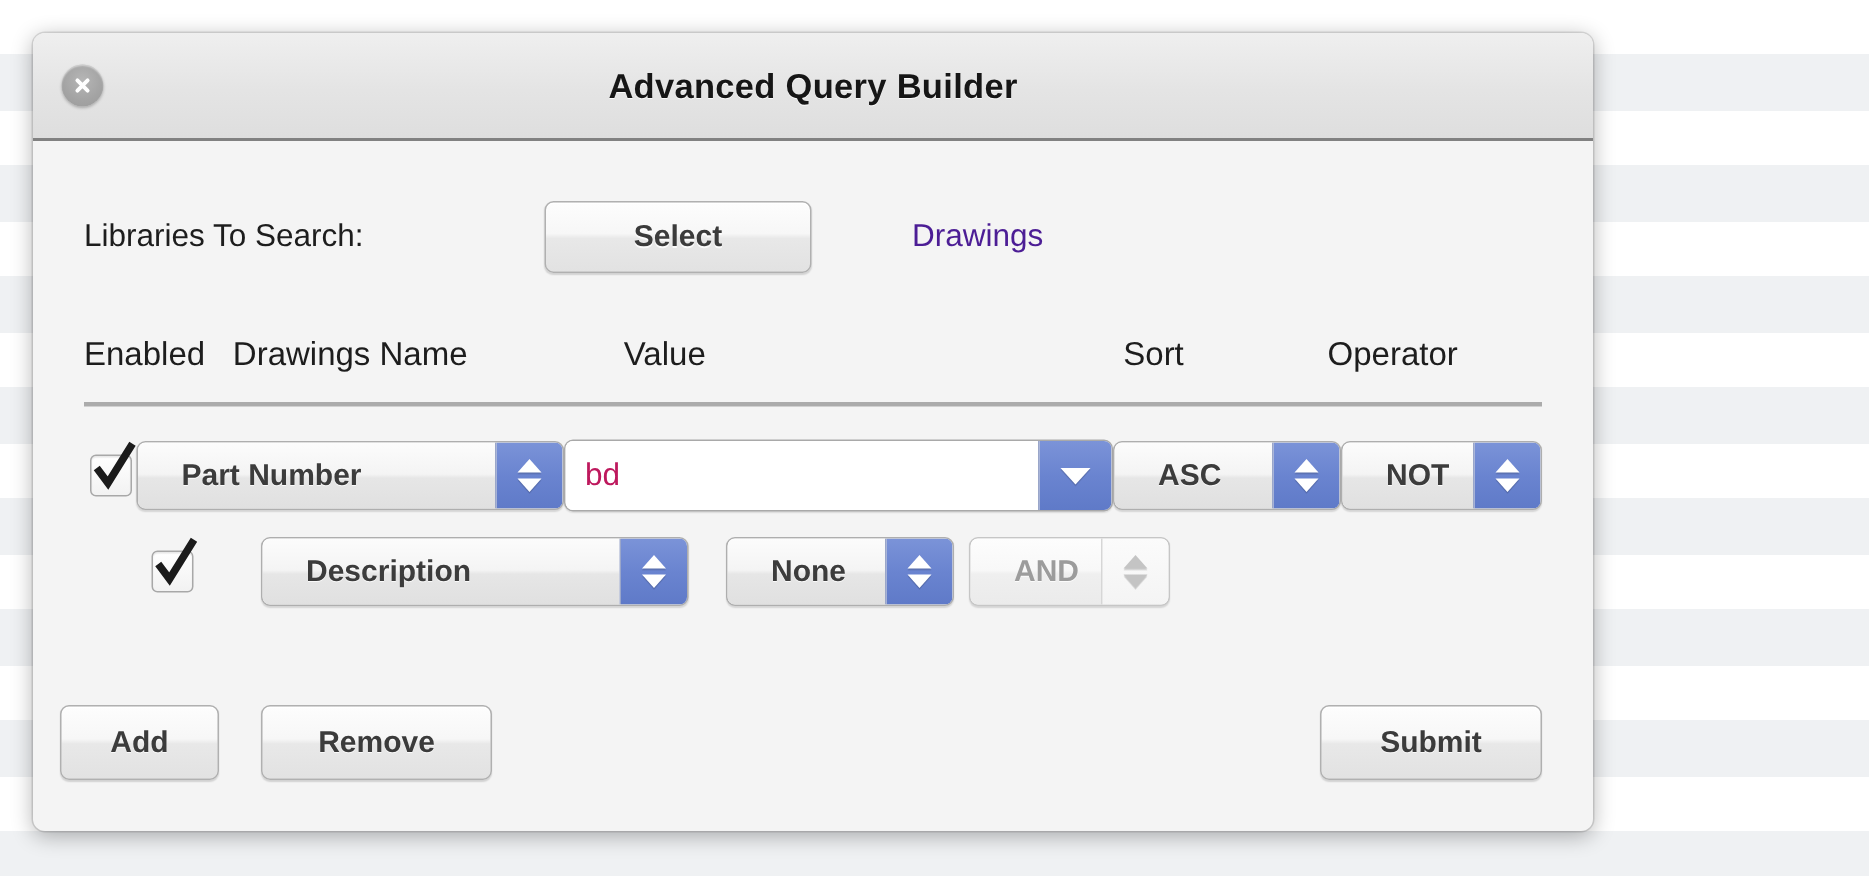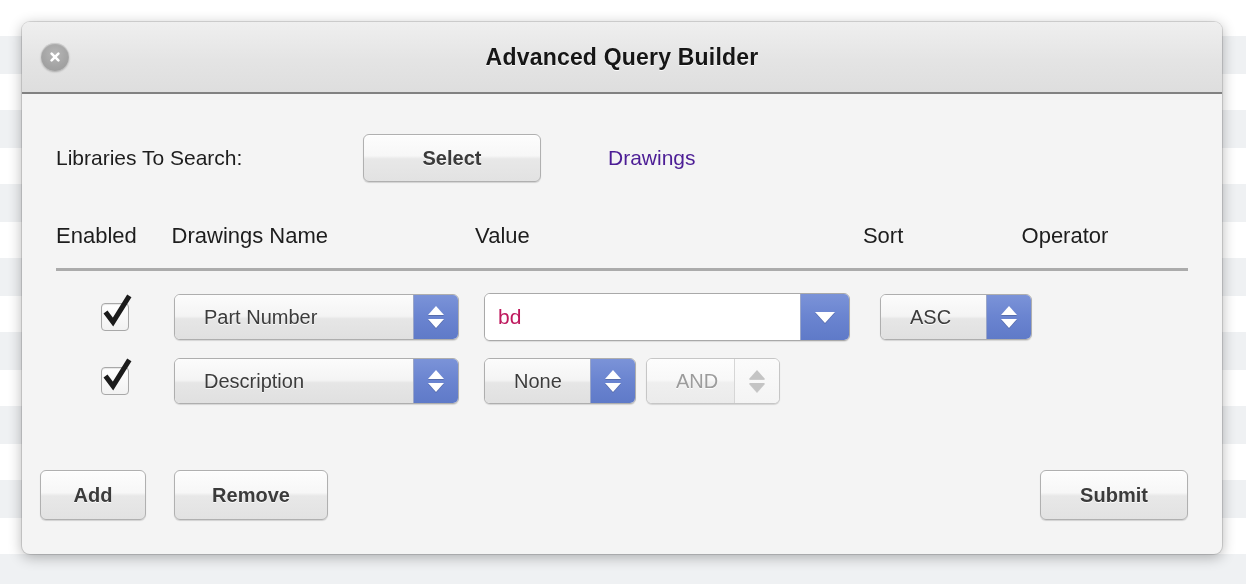--- a/index.html
+++ b/index.html
@@ -27,21 +27,21 @@
         #eff1f3 36px,
         #eff1f3 74px
       );
   }
 
   
   #dialog {
     position: absolute;
     left: 22px;
     top: 22px;
-    width: 1200px;
+    width: 1040px;
     height: 532px;
     border-radius: 8px;
     background: #f4f4f4;
     box-shadow: 0 3px 14px rgba(0,0,0,0.30), 0 0 0 1px rgba(0,0,0,0.12);
     overflow: hidden;
     display: flex;
     flex-direction: column;
   }
 
   
@@ -189,21 +189,21 @@
     cursor: pointer;
     background: #fff;
   }
   .stepper .sv {
     flex: 1 1 auto;
     display: flex;
     align-items: center;
     padding-left: 29px;
     background: linear-gradient(to bottom, #fcfcfc 0%, #f4f4f4 48%, #e6e6e6 54%, #e0e0e0 100%);
     font-size: 20px;
-    font-weight: normal;
+    font-weight: bold;
     color: #3c3c3c;
     text-shadow: 0 1px 0 rgba(255,255,255,0.8);
     white-space: nowrap;
     overflow: hidden;
   }
   .stepper .sbtn {
     flex: 0 0 44px;
     display: flex;
     flex-direction: column;
     align-items: center;
@@ -373,20 +373,29 @@
           <div class="cell-sort">
             <div class="stepper stepper-sort">
               <div class="sv">ASC</div>
               <div class="sbtn">
                 <span class="tri-up"></span>
                 <span class="tri-dn"></span>
               </div>
             </div>
           </div>
 
+          <div class="cell-operator">
+            <div class="stepper stepper-operator">
+              <div class="sv">NOT</div>
+              <div class="sbtn">
+                <span class="tri-up"></span>
+                <span class="tri-dn"></span>
+              </div>
+            </div>
+          </div>
         </div>
 
         <div class="qrow">
 
           <div class="cell-enabled">
             <div class="checkbox">
               <svg width="28" height="34" viewBox="0 0 28 34" aria-hidden="true">
                 <path d="M4 18 L10 26 L25 2" stroke="#1b1b1b" stroke-width="5" fill="none" stroke-linecap="square" stroke-linejoin="miter"></path>
               </svg>
             </div>

